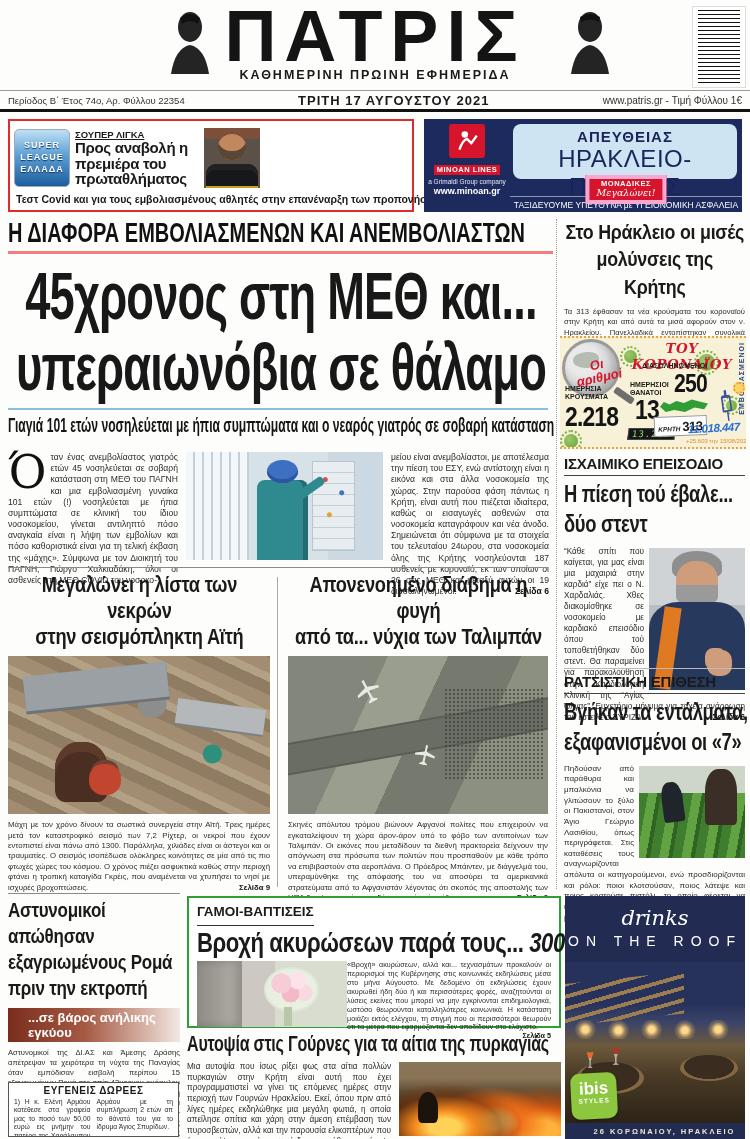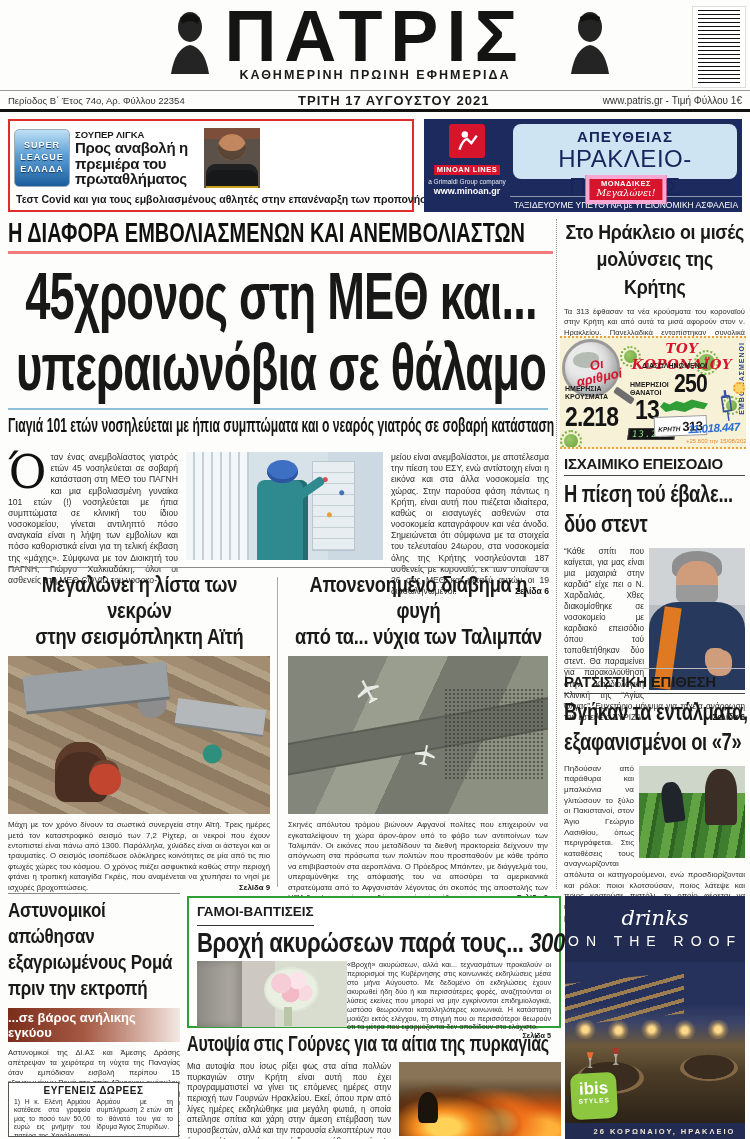--- a/index.html
+++ b/index.html
@@ -29,21 +29,21 @@
   .sports-ad { position:absolute; left:8px; top:119px; width:406px; height:93px;
     border:2px solid #e02b2b; display:flex; background:#fff; }
   .sports-left { flex:1; display:flex; flex-direction:column; }
   .sports-main { flex:1; display:flex; align-items:center; gap:5px; padding:3px 2px 0 4px; }
   .sl-logo { width:56px; height:58px; border-radius:5px; border:1px solid #9ab;
     background:linear-gradient(180deg,#bfe0f5 0%, #5d9fd4 45%, #1c5d9e 100%);
     color:#fff; font-size:9px; font-weight:800; letter-spacing:1px; text-align:center;
     display:flex; flex-direction:column; justify-content:center; line-height:1.3;
     text-shadow:0 1px 1px #0a3a66; }
   .sports-item { width:124px; }
-  .s-kick { font-size:9.5px; font-weight:700; }
+  .s-kick { font-size:9.5px; font-weight:700;text-decoration:underline; }
   .s-title { font-size:15px; font-weight:800; line-height:1.05; letter-spacing:-0.3px; }
   .coach-photo { width:56px; height:60px; position:relative; overflow:hidden;
     background:linear-gradient(180deg,#7d4f3b 0 18%, #5c5148 18% 100%); }
   .c-face { position:absolute; left:14px; top:6px; width:28px; height:26px; border-radius:50% 50% 45% 45%;
     background:#c2875f; box-shadow:inset 0 -9px 0 #5a4636; }
   .c-shirt { position:absolute; left:2px; bottom:-2px; width:52px; height:26px; border-radius:10px 10px 0 0;
     background:#17181a; box-shadow:inset 0 6px 0 #222, inset 0 -4px 0 #c8a21f; }
   .sports-footer { height:18px; font-size:10.5px; font-weight:700; padding:1px 4px 0 6px; white-space:nowrap; }
   .pages-band { width:16px; background:#e02b2b; color:#fff; font-size:8.5px; font-weight:700;
     writing-mode:vertical-rl; transform:rotate(180deg); text-align:center; letter-spacing:1px; }
@@ -133,21 +133,21 @@
     background-image:radial-gradient(#2f2f2f 0.8px, transparent 1.4px); background-size:4px 4px; opacity:0.55; }
   .plane { position:absolute; width:24px; height:24px; background:#e8e8e4;
     clip-path:polygon(45% 0,55% 0,55% 33%,100% 48%,100% 58%,55% 52%,55% 84%,70% 94%,70% 100%,30% 100%,30% 94%,45% 84%,45% 52%,0 58%,0 48%,45% 33%); }
   .plane1 { left:26%; top:14%; transform:rotate(-28deg); }
   .plane2 { left:48%; top:55%; transform:rotate(12deg) scale(0.85); }
   
   .rule-roma { position:absolute; left:8px; top:893px; width:172px; height:1px; background:#8a8a8a; }
   .roma { position:absolute; left:8px; top:897px; width:172px; }
   .roma-h { font-size:20px; font-weight:800; line-height:1.3; letter-spacing:-0.3px;
     transform:scaleX(0.85); transform-origin:top left; width:118%; }
-  .roma-bar { margin-top:7px; padding:2px 0; font-size:13px; font-weight:600; color:#fff;
+  .roma-bar { margin-top:7px; padding:2px 20px; font-size:13px; font-weight:600; color:#fff;
     background:linear-gradient(90deg,#7b2d1c 0%, #a65a44 45%, #d7b3a6 80%, #f2e8e3 100%); }
   .roma-body { margin-top:6px; font-size:7.6px; line-height:1.32; text-align:justify; color:#2b2b2b; }
   .donations { position:absolute; left:8px; top:1082px; width:171px; height:55px;
     border:1px solid #555; padding:2px 5px; overflow:hidden; background:#fff; }
   .don-title { text-align:center; font-size:10px; font-weight:800; letter-spacing:0.5px; }
   .don-body { margin-top:2px; font-size:6.8px; line-height:1.25; text-align:justify;
     columns:2; column-gap:6px; color:#2b2b2b; }
   
   .weddings { position:absolute; left:187px; top:896px; width:374px; height:132px;
     border:2px solid #2f9e36; padding:4px 8px; background:#fff; }

